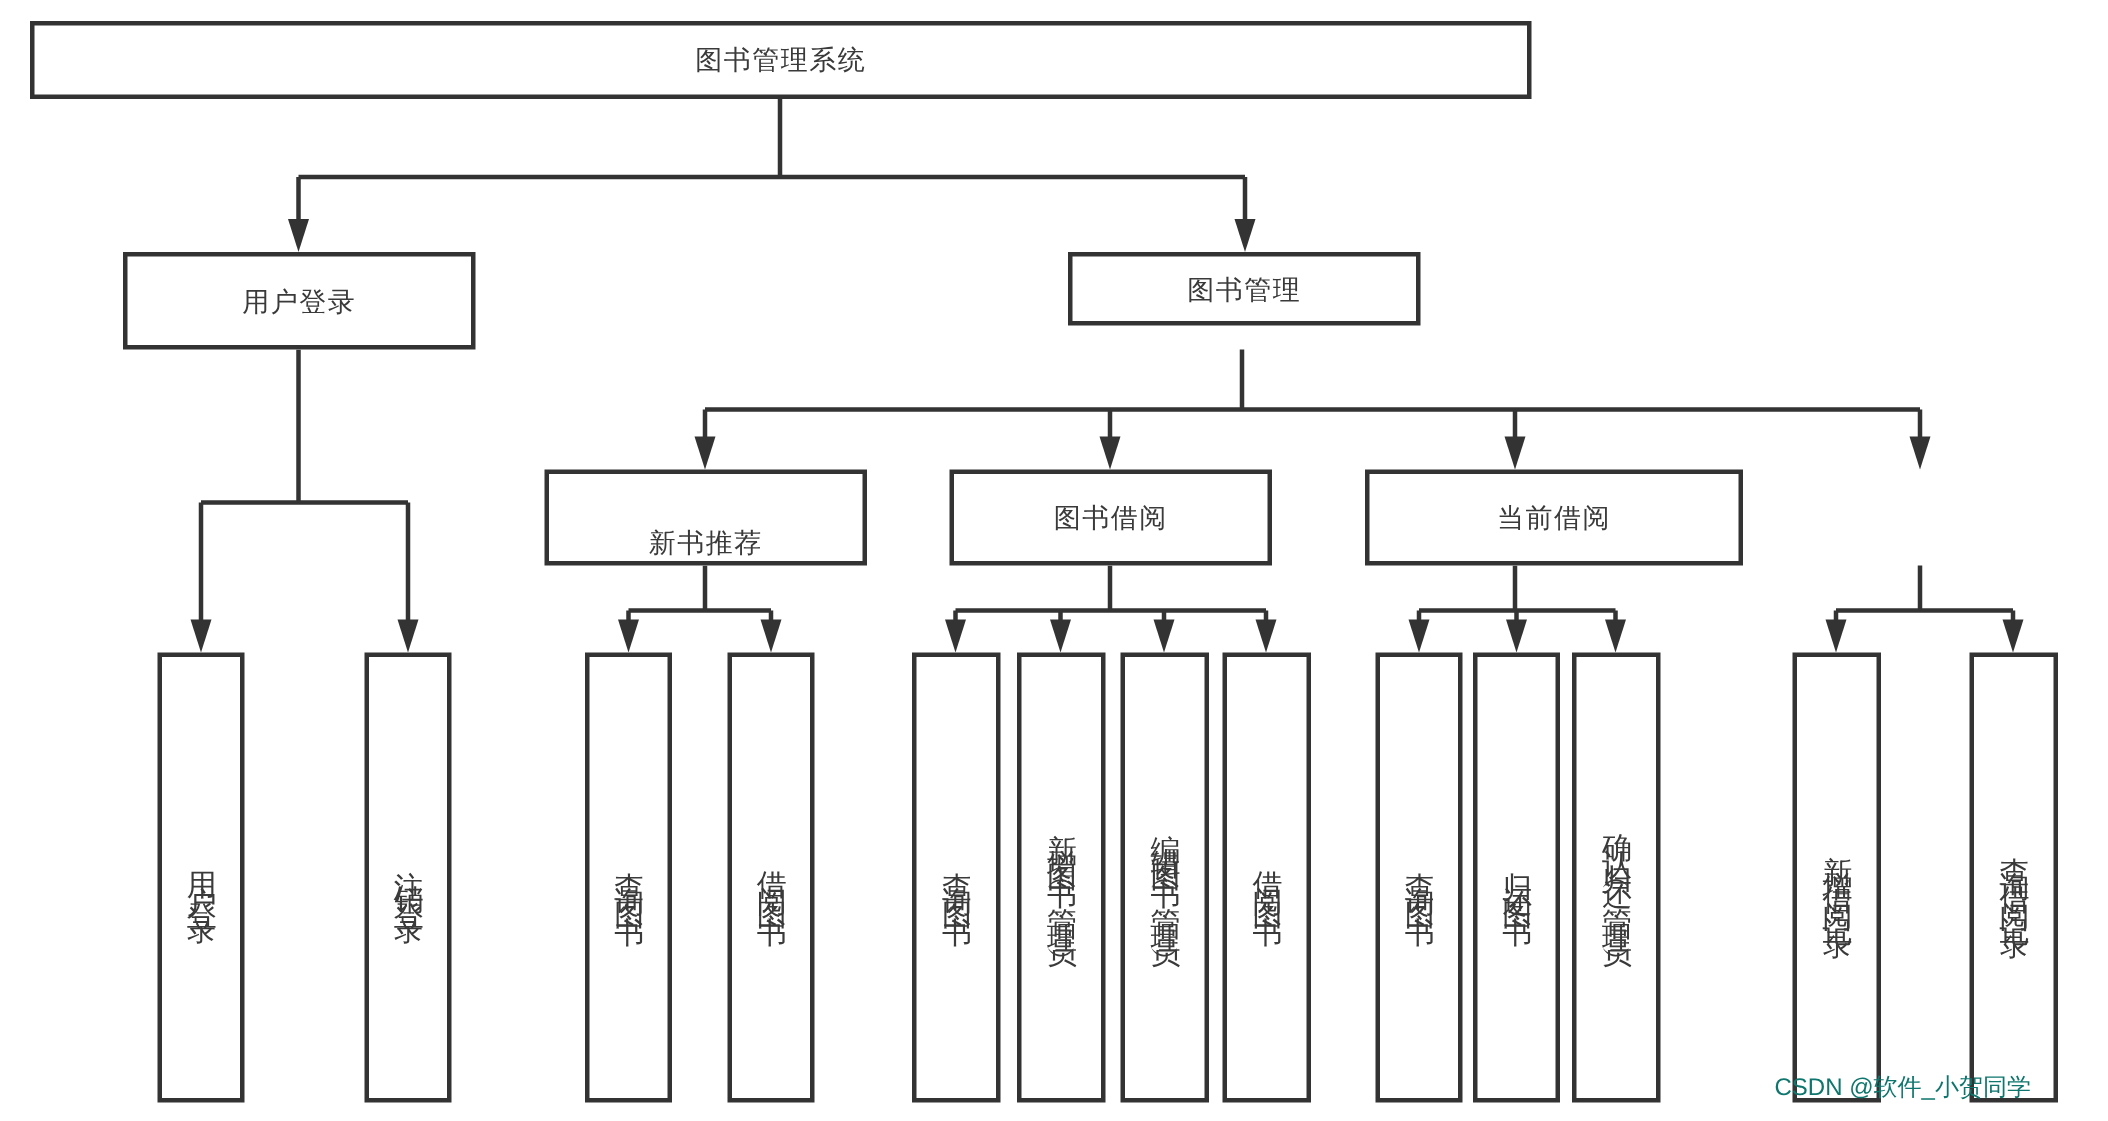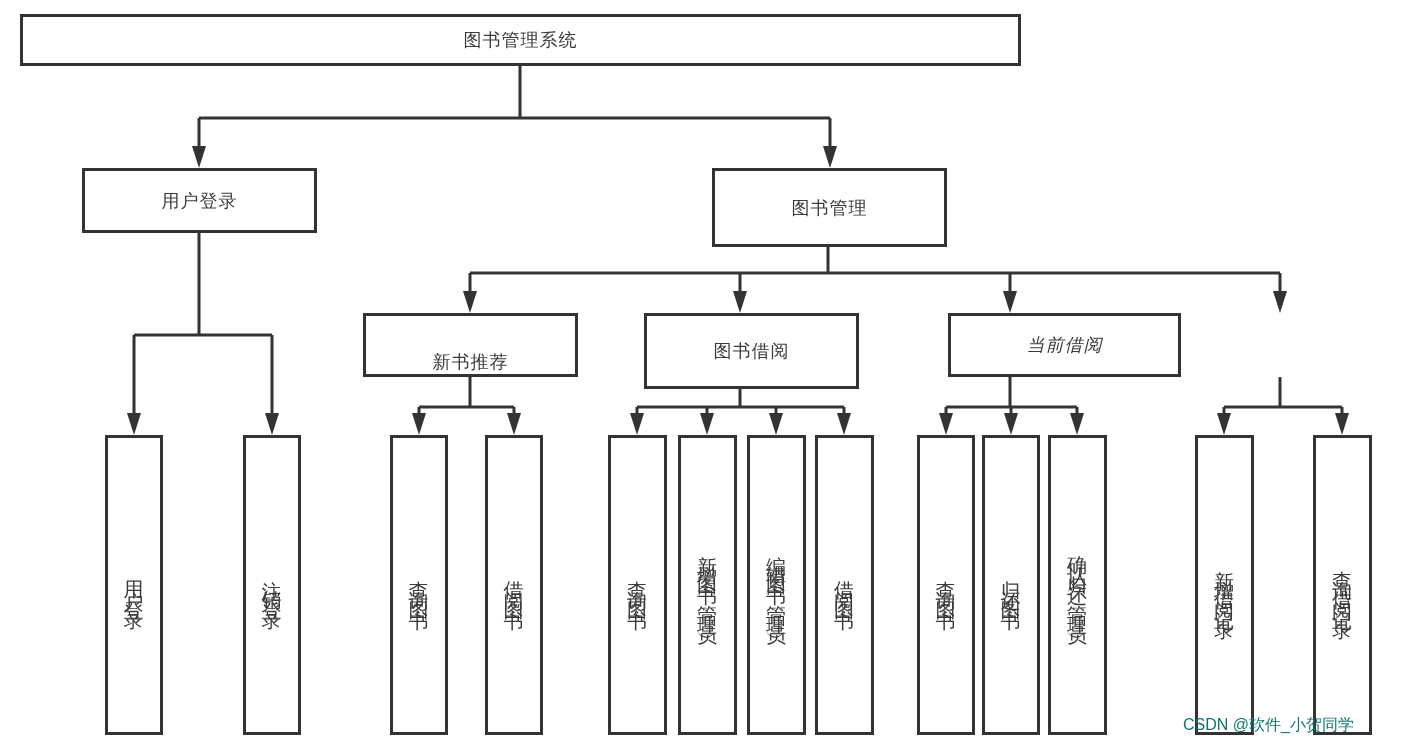--- a/index.html
+++ b/index.html
@@ -40,25 +40,25 @@
     text-orientation: mixed;
     font-size: 20px;
     letter-spacing: 10px;
     line-height: 1;
     white-space: nowrap;
   }
   
   .n-root { left: 20px; top: 14px; width: 1001px; height: 52px; }
   
   .n-userlogin { left: 82px;  top: 168px; width: 235px; height: 65px; }
-  .n-bookmgmt  { left: 712px; top: 168px; width: 235px; height: 79px; text-align: center; }
+  .n-bookmgmt  { left: 712px; top: 168px; width: 235px; height: 49px; text-align: center; }
   
   .n-newbook   { left: 363px;  top: 313px; width: 215px; height: 64px; align-items: flex-end; }
-  .n-bookborrow{ left: 633px;  top: 313px; width: 215px; height: 76px; margin-left: 11px; }
-  .n-curborrow { left: 948px;  top: 313px; width: 233px; height: 64px; font-style: italic; }
+  .n-bookborrow{ left: 633px;  top: 313px; width: 215px; height: 64px; }
+  .n-curborrow { left: 910px;  top: 313px; width: 252px; height: 64px; }
   .n-borrowrec { left: 1173px; top: 313px; width: 214px; height: 64px; }
   
   .n-a1 { left: 105px; }
   .n-a2 { left: 243px; }
   .n-b1 { left: 390px; }
   .n-b2 { left: 485px; }
   .n-c1 { left: 608px; width: 59px; }
   .n-c2 { left: 678px; width: 59px; }
   .n-c3 { left: 747px; width: 59px; }
   .n-c4 { left: 815px; width: 59px; }

